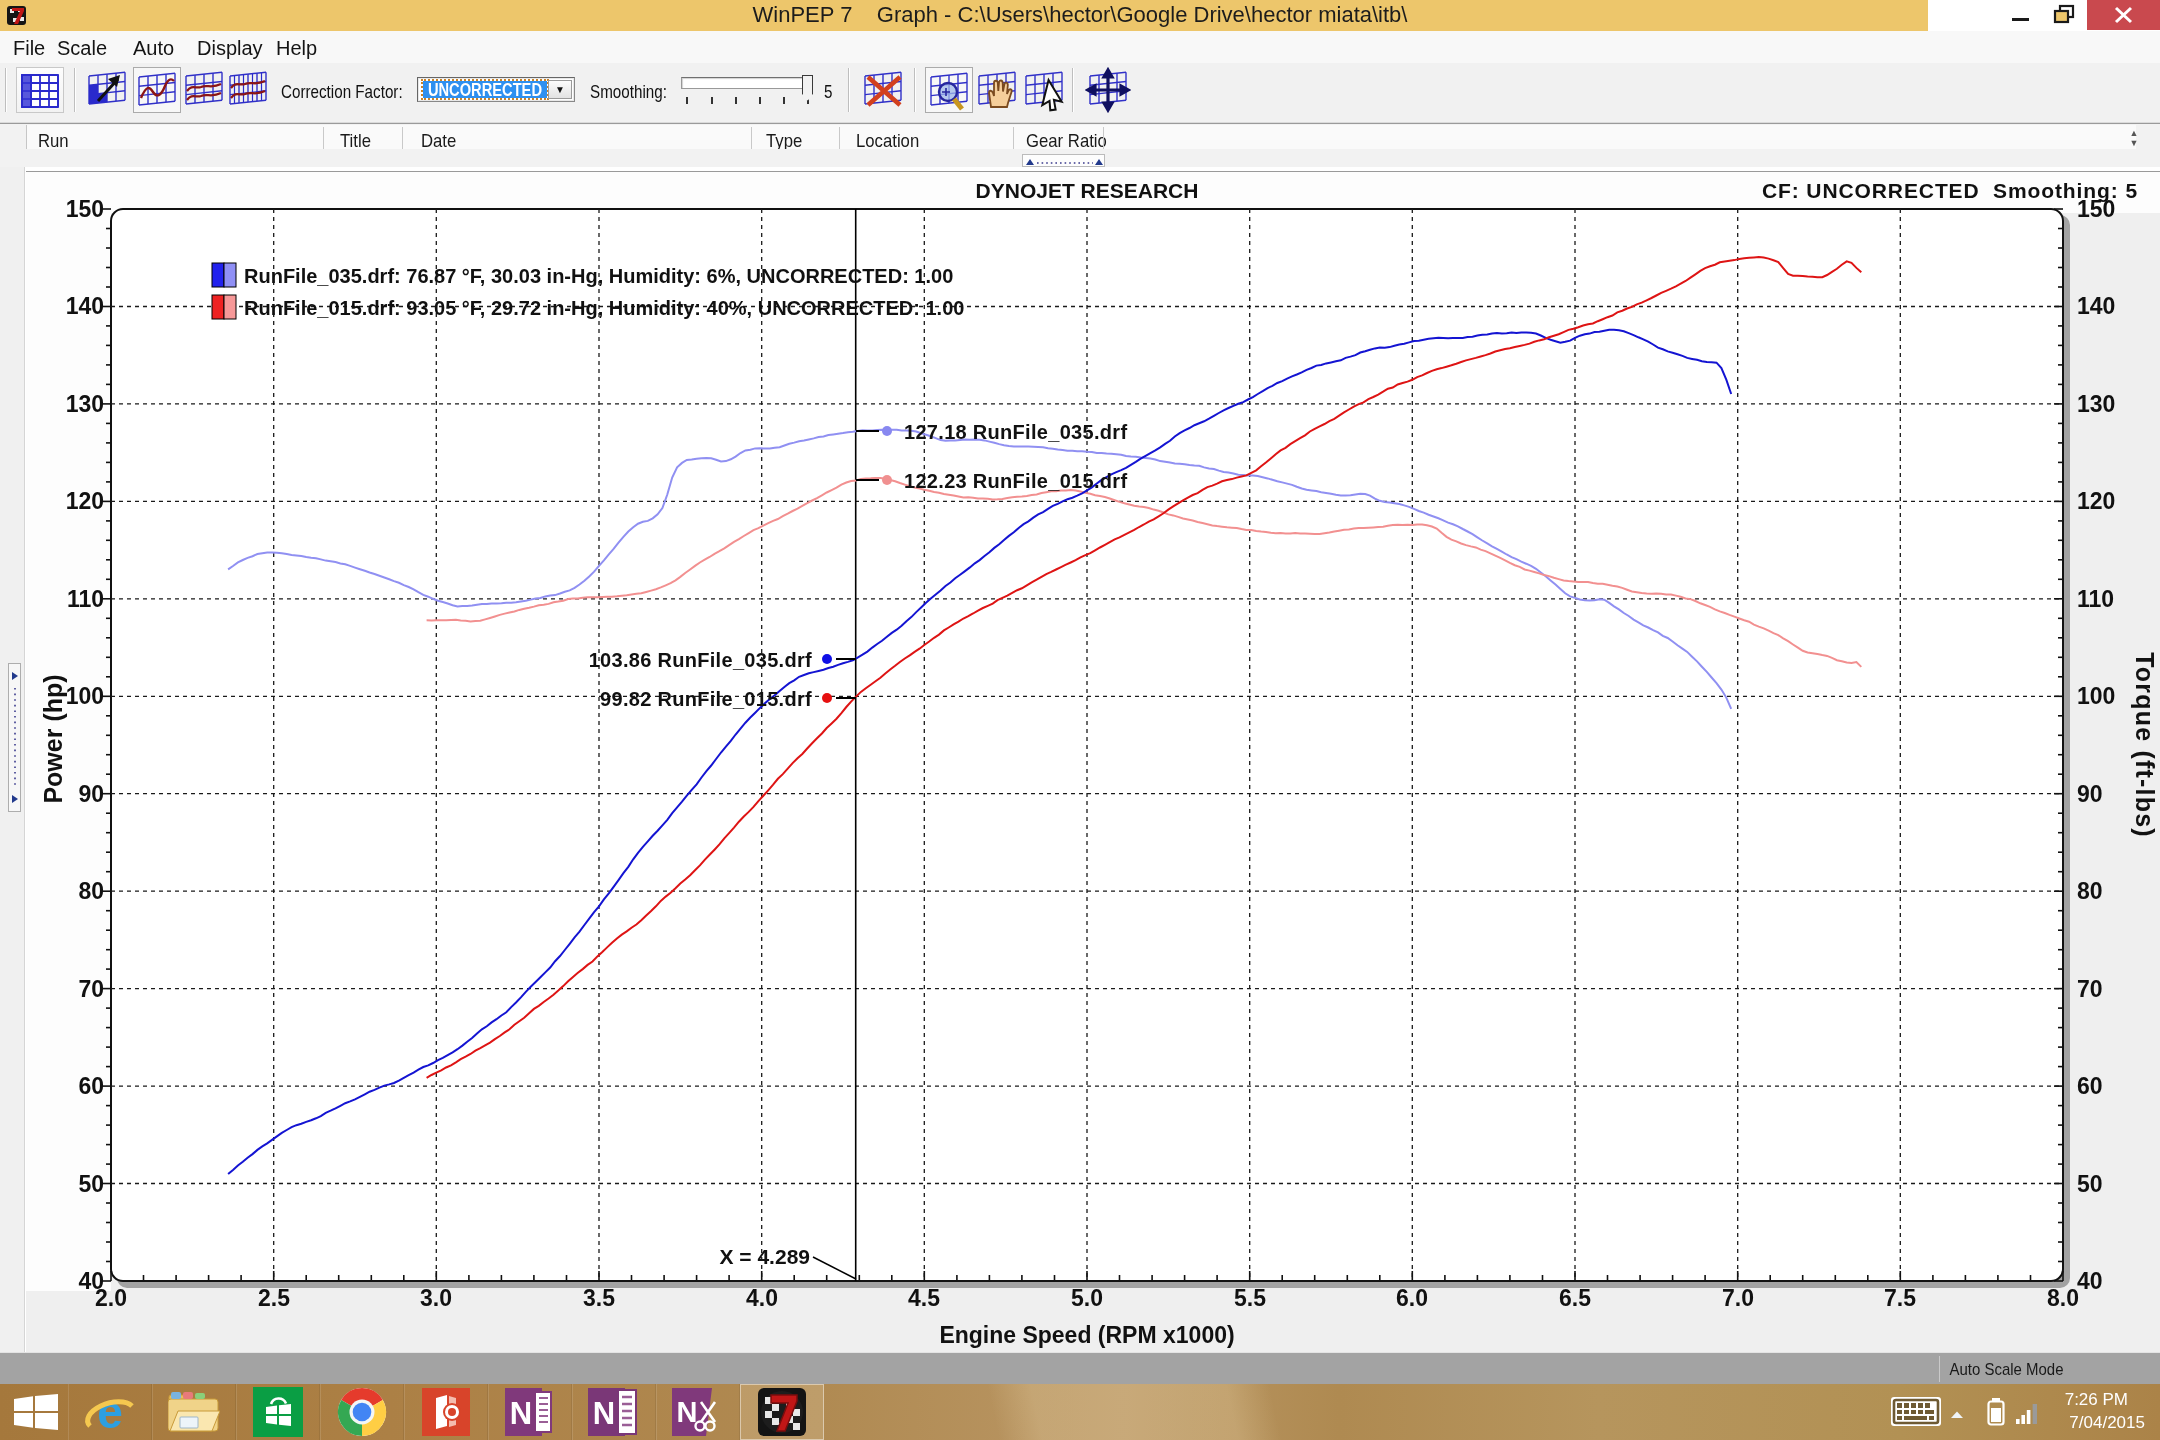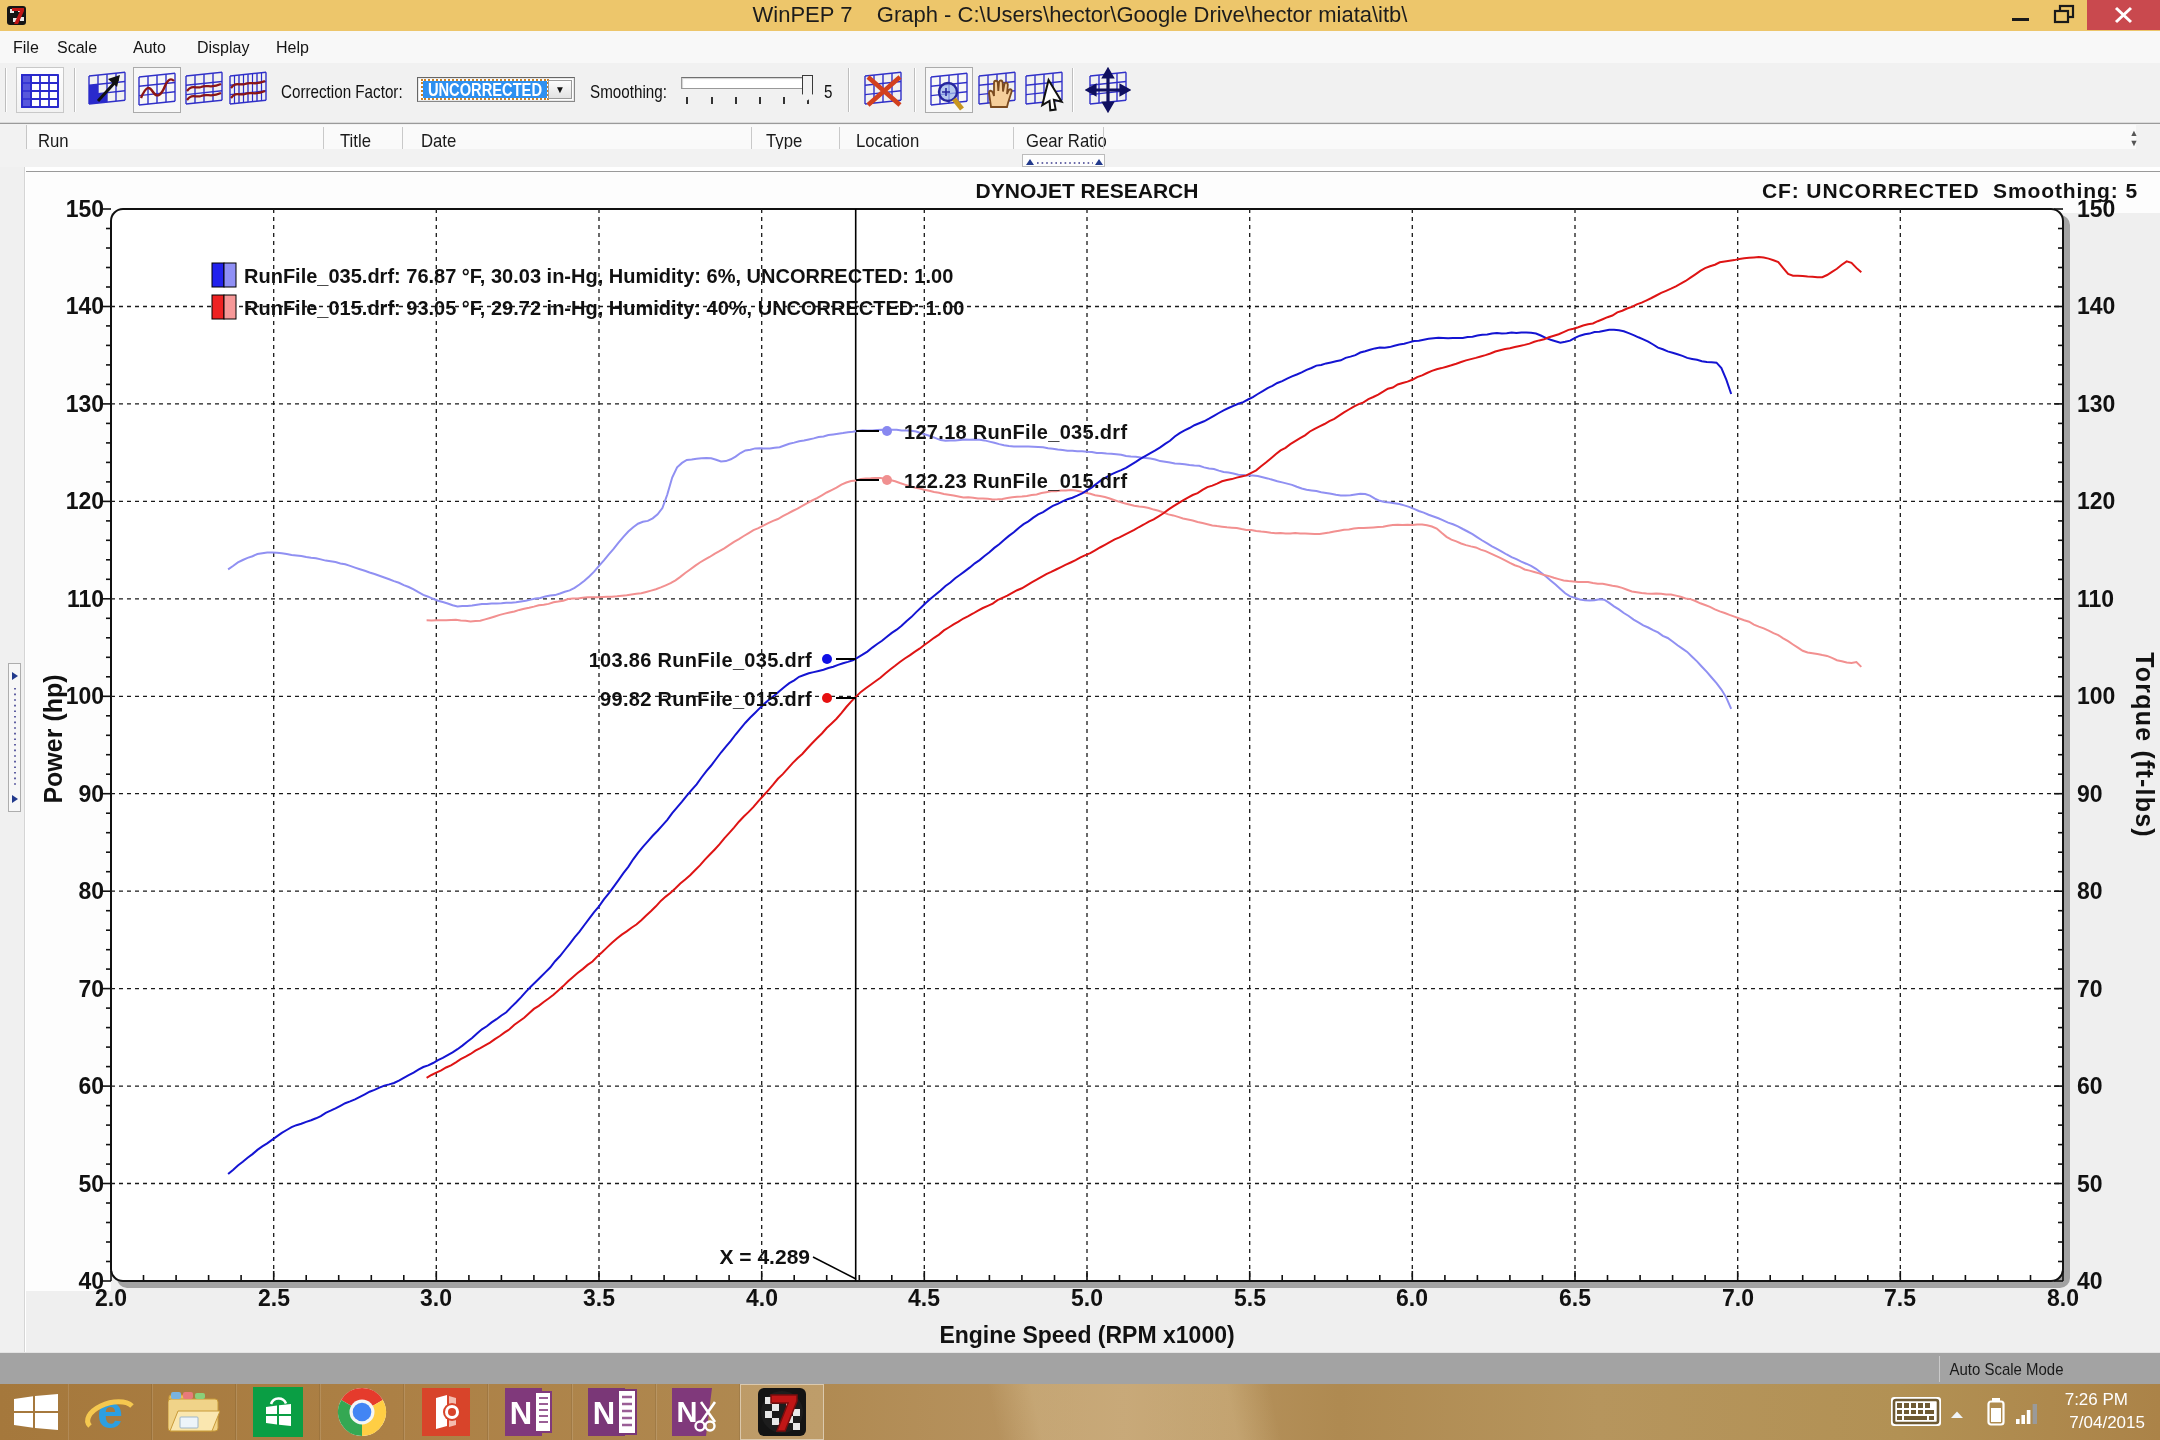--- a/index.html
+++ b/index.html
@@ -1,24 +1,24 @@
 <!DOCTYPE html>
 <html><head><meta charset="utf-8">
 <style>
 *{margin:0;padding:0;box-sizing:border-box}
 html,body{width:2160px;height:1440px;overflow:hidden;background:#fff;font-family:"Liberation Sans",sans-serif}
-#titlebar{position:absolute;left:0;top:0;width:2160px;height:31px;background:#EDC66B}
+#titlebar{position:absolute;left:0;top:0;width:1928px;height:31px;background:#EDC66B}
 #title-text{position:absolute;left:0;top:0;width:2160px;height:31px;text-align:center;font-size:22px;color:#1c1c1c;line-height:30px}
 #appico{position:absolute;left:7px;top:5px;width:20px;height:21px}
 .capbtn{position:absolute;top:0;height:30px}
 #btn-min{left:1990px;width:48px}
 #btn-max{left:2040px;width:47px}
 #btn-close{left:2087px;width:73px;background:#C9494E}
 #menubar{position:absolute;left:0;top:31px;width:2160px;height:32px;background:#F8F8F8}
-.menu{position:absolute;top:0;height:32px;line-height:34px;font-size:16px;color:#141414}
+.menu{position:absolute;top:0;height:32px;line-height:34px;font-size:20px;color:#141414}
 #toolbar{position:absolute;left:0;top:63px;width:2160px;height:60px;background:#F1F1F1;border-bottom:1px solid #DADADA}
 .tbtn{position:absolute;top:4px;width:48px;height:46px}
 .tbtn.framed{border:1px solid #C8C8C8;background:linear-gradient(#FDFDFD,#F2F2F2)}
 .tbtn.pressed{border:1px solid #ABABAB;background:#F7F7F7}
 .tsep{position:absolute;top:5px;width:2px;height:44px;border-left:1px solid #BEBEBE;border-right:1px solid #FFF}
 .tlabel{position:absolute;top:0;height:60px;line-height:58px;font-size:19px;color:#111;transform:scaleX(0.8);transform-origin:0 50%}
 #combo{position:absolute;left:417px;top:14px;width:158px;height:25px;border:1px solid #888;border-top-color:#666;border-left-color:#666;background:#fff;box-shadow:0 0 0 1px #e8e8e8 inset}
 #combo-sel{position:absolute;left:5px;top:3px;width:152px;bottom:3px;color:#fff;font-weight:bold;font-size:18px;line-height:18px;text-align:center;transform:scaleX(0.815);transform-origin:0 50%;white-space:nowrap}
 #combo-blue{position:absolute;left:5px;top:3px;width:124px;bottom:3px;background:#2E90F0;outline:2px dotted #C8832A}
 #combo-btn{position:absolute;right:2px;top:2px;width:24px;height:19px;background:linear-gradient(#FCFCFC,#E2E2E2);border:1px solid #9A9A9A;font-size:10px;color:#111;text-align:center;line-height:18px}

